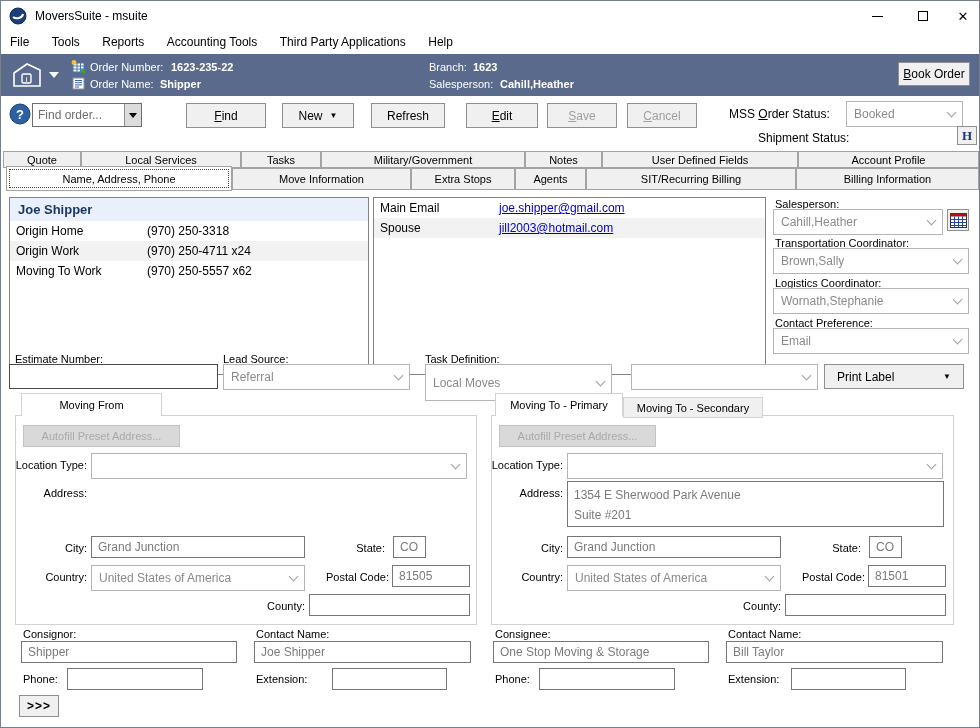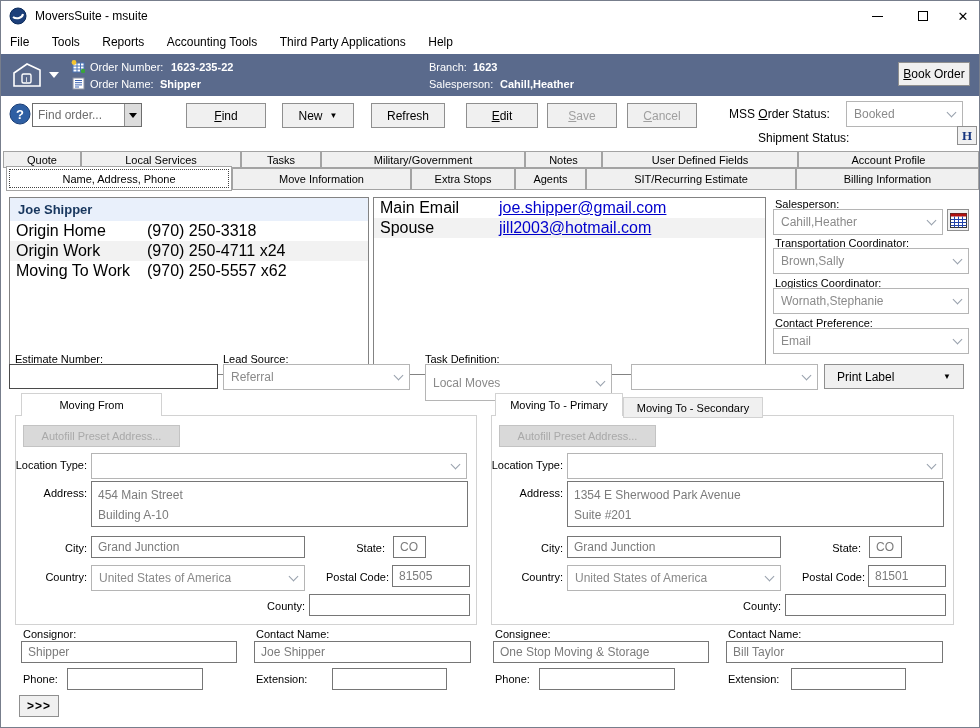--- a/index.html
+++ b/index.html
@@ -20,21 +20,21 @@
         transform:rotate(45deg);margin-top:-3px;flex:0 0 auto;}
   .tab1{position:absolute;top:150px;height:17px;background:#f0f0f0;border:1px solid #a3a3a3;
         font-size:11px;display:flex;align-items:center;justify-content:center;color:#000;}
   .tab2{position:absolute;top:167px;height:22px;background:#f0f0f0;border:1px solid #a3a3a3;
         font-size:11px;display:flex;align-items:center;justify-content:center;color:#000;}
   .tab2.sel{top:165px;height:25px;background:#fff;z-index:3;outline:1px dotted #444;outline-offset:-4px;}
   .gbox{position:absolute;border:1px solid #d2d2d2;background:#fff;}
   .gtab{position:absolute;background:#fff;border:1px solid #d2d2d2;border-bottom:none;z-index:2;
         font-size:11px;display:flex;align-items:center;justify-content:center;color:#000;}
   .gtab.unsel{background:#f0f0f0;z-index:1;}
-  .listrow{display:flex;height:20px;align-items:center;font-size:16px;color:#000;}
+  .listrow{display:flex;height:20px;align-items:center;font-size:12px;color:#000;}
   .listrow.alt{background:#f2f2f2;}
   .menuitem{display:inline-block;padding:4px 9px 3px 9px;font-size:12px;color:#000;}
   a.em{color:#0000cc;text-decoration:underline;}
   .tri{font-size:8px;color:#000;line-height:1;}
 </style>
 </head>
 <body>
 
 <div id="win">
 
@@ -180,21 +180,21 @@
   <div class="tab2" style="left:231px;width:179px;">
       <span>Move Information</span>
     </div>
   <div class="tab2" style="left:410px;width:104px;">
       <span>Extra Stops</span>
     </div>
   <div class="tab2" style="left:514px;width:71px;">
       <span>Agents</span>
     </div>
   <div class="tab2" style="left:585px;width:210px;">
-      <span>SIT/Recurring Estimate</span>
+      <span>SIT/Recurring Billing</span>
     </div>
   <div class="tab2" style="left:795px;width:183px;">
       <span>Billing Information</span>
     </div>
 
   <div class="abs" style="left:8px;top:196px;width:360px;height:178px;border:1px solid #838383;background:#fff;">
     <div style="height:23px;background:#e9f0fb;display:flex;align-items:center;padding-left:8px;">
       <span style="font-size:13px;font-weight:bold;color:#17365d;">Joe Shipper</span>
     </div>
     <div class="listrow">
@@ -282,24 +282,20 @@
   <div class="gbox" style="left:14px;top:414px;width:462px;height:210px;"></div>
   <div class="btn dis" style="left:22px;top:424px;width:157px;height:22px;background:#d9d9d9;border-color:#c3c3c3;color:#a9a9a9;font-size:11px;">
     <span>Autofill Preset Address...</span>
   </div>
   <span class="rlbl" style="left:8px;top:458px;width:78px;">Location Type:</span>
   <div class="combo" style="left:90px;top:452px;width:376px;height:23px;">
     <span></span>
       <span class="chev"></span>
   </div>
   <span class="rlbl" style="left:8px;top:486px;width:78px;">Address:</span>
-  <div class="abs" style="left:90px;top:480px;width:377px;height:46px;border:1px solid #767676;background:#fff;font-size:12px;color:#7b7b7b;padding:3px 6px;line-height:20px;">
-    <div>454 Main Street</div>
-    <div>Building A-10</div>
-  </div>
   <span class="rlbl" style="left:8px;top:541px;width:78px;">City:</span>
   <div class="field" style="left:90px;top:535px;width:214px;height:22px;">
       <span>Grand Junction</span>
     </div>
   <span class="rlbl" style="left:340px;top:541px;width:44px;">State:</span>
   <div class="field" style="left:392px;top:535px;width:33px;height:22px;">
       <span>CO</span>
     </div>
   <span class="rlbl" style="left:8px;top:570px;width:78px;">Country:</span>
   <div class="combo" style="left:90px;top:564px;width:214px;height:22px;">

